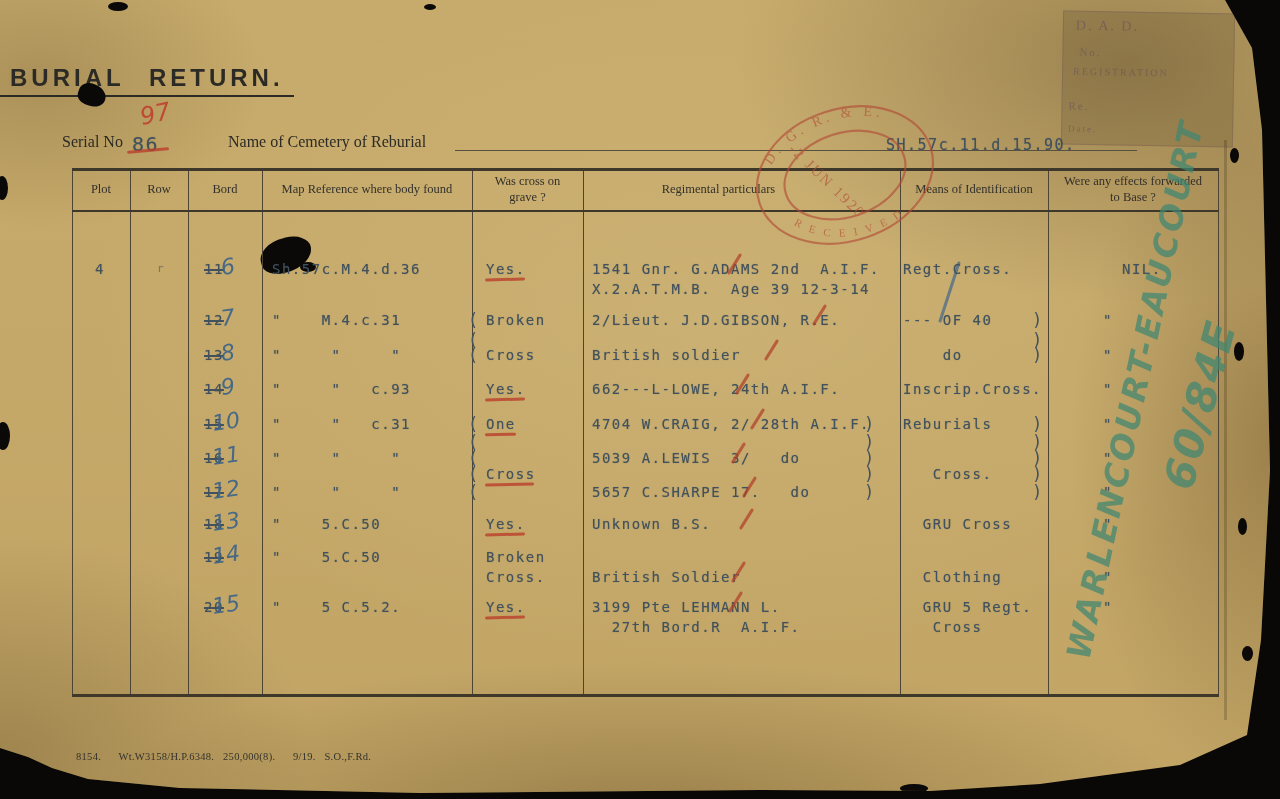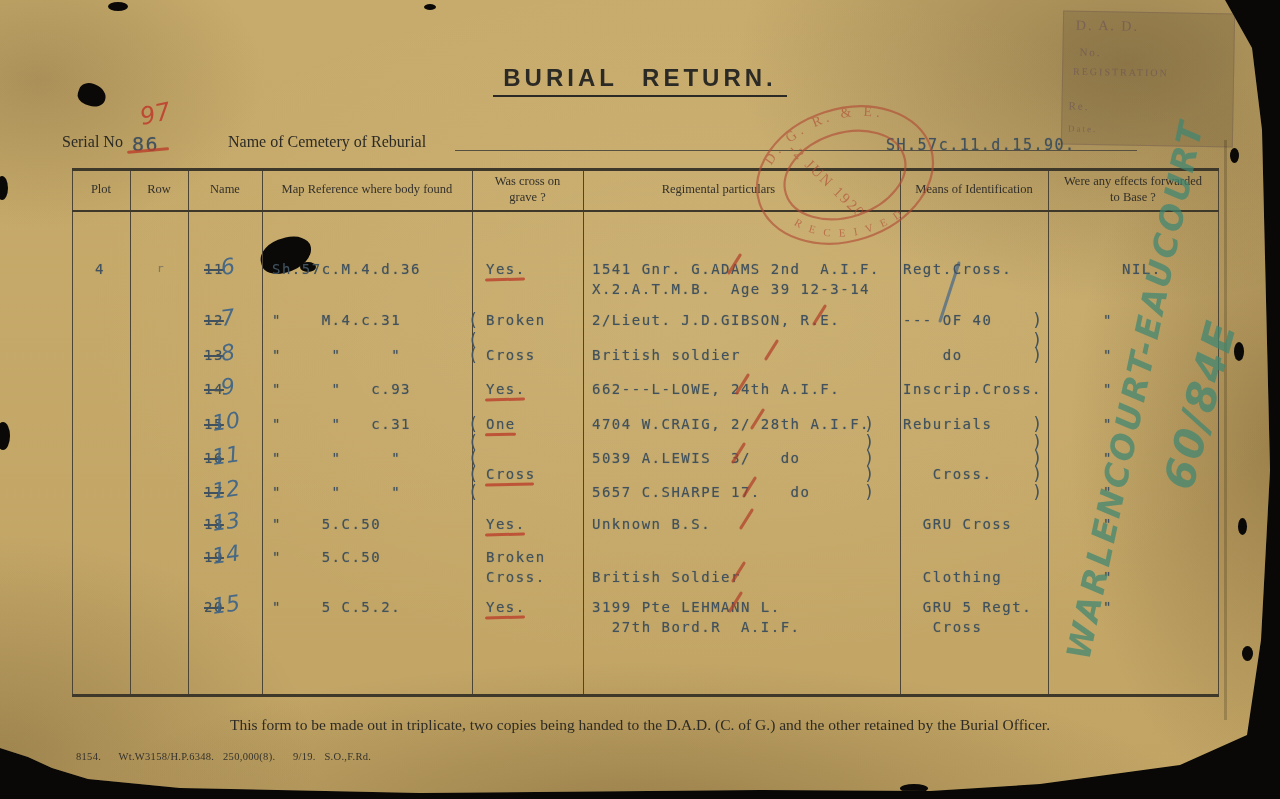--- a/index.html
+++ b/index.html
@@ -27,21 +27,21 @@
   .th{position:absolute;font-size:12.5px;text-align:center;color:#33302a;white-space:pre-line;line-height:1.3;}
   .vline{position:absolute;width:1px;background:#4c4535;}
   .hline{position:absolute;background:#3d3829;}
   .redmark{position:absolute;background:rgba(186,62,42,.8);border-radius:2px;}
   .tick{position:absolute;width:3px;height:24px;background:rgba(178,62,40,.72);transform:rotate(32deg);border-radius:2px;}
   .blob{position:absolute;background:#0a0908;border-radius:50%;}
   .teal{position:absolute;font-family:"DejaVu Sans",sans-serif;font-style:italic;font-weight:bold;
         color:rgba(62,134,114,.72);text-align:center;z-index:7;}
   #title{left:0;top:28px;width:1280px;text-align:center;font-family:"Liberation Sans",sans-serif;
          font-weight:bold;font-size:19px;letter-spacing:1px;word-spacing:10px;}
-  #subtitle-wrap{left:0;top:64px;width:1280px;text-align:center;}
+  #subtitle-wrap{left:0;top:64px;width:1280px;}
   #subtitle-wrap span{display:inline-block;font-family:"Liberation Sans",sans-serif;font-weight:bold;
          font-size:24px;letter-spacing:4px;word-spacing:14px;color:#2c2a24;
          border-bottom:2.5px solid #2c2a24;padding:0 10px 3px;}
   #corner-stamp{position:absolute;left:1062px;top:12px;width:170px;height:132px;
     color:rgba(85,65,95,.42);font-size:11px;letter-spacing:2px;transform:rotate(1deg);
     background:rgba(50,35,20,.14);border:1px solid rgba(85,65,95,.22);}
   #corner-stamp div{position:absolute;white-space:nowrap;}
   #footer-note{left:0;top:716px;width:1280px;text-align:center;font-size:15.5px;color:#2e2b24;}
   #imprint{left:76px;top:751px;font-size:10.5px;letter-spacing:.3px;white-space:pre;color:#35322b;}
   svg text{font-family:"Liberation Serif",serif;}
@@ -85,21 +85,20 @@
         <textPath href="#arcBot" startOffset="10%">R E C E I V E D</textPath>
       </text>
       <text x="38" y="52" transform="rotate(44 38 52)" font-size="15" letter-spacing="2" fill="#b14a35">-2 JUN 1920</text>
     </svg>
 
     <div class="teal" style="left:855px;top:370px;width:560px;font-size:33px;letter-spacing:3px;transform:rotate(-78deg);">WARLENCOURT-EAUCOURT</div>
     <div class="teal" style="left:1070px;top:380px;width:260px;font-size:42px;letter-spacing:2px;transform:rotate(-75deg);">60/84E</div>
 
     <div style="position:absolute;left:948px;top:260px;width:3px;height:64px;background:rgba(55,95,140,.65);transform:rotate(18deg);border-radius:2px;"></div>
 
-    <div class="pr" id="footer-note">This form to be made out in triplicate, two copies being handed to the D.A.D. (C. of G.) and the other retained by the Burial Officer.</div>
     <div class="pr" id="imprint">8154.      Wt.W3158/H.P.6348.   250,000(8).      9/19.   S.O.,F.Rd.</div>
 
     <div class="blob" style="left:78px;top:84px;width:28px;height:22px;transform:rotate(20deg);border-radius:45% 55% 50% 40%;"></div>
     <div class="blob" style="left:260px;top:238px;width:52px;height:34px;transform:rotate(-14deg);border-radius:55% 45% 60% 40%;"></div>
     <div class="blob" style="left:300px;top:262px;width:16px;height:10px;"></div>
     <div class="blob" style="left:108px;top:2px;width:20px;height:9px;"></div>
     <div class="blob" style="left:424px;top:4px;width:12px;height:6px;"></div>
     <div class="blob" style="left:-4px;top:176px;width:12px;height:24px;"></div>
     <div class="blob" style="left:-4px;top:422px;width:14px;height:28px;"></div>
     <div class="blob" style="left:1230px;top:148px;width:9px;height:15px;"></div>
@@ -120,21 +119,21 @@
         <div class="vline" style="left: 583px; top: 168px; height: 529px;"></div>
         <div class="vline" style="left: 900px; top: 168px; height: 529px;"></div>
         <div class="vline" style="left: 1048px; top: 168px; height: 529px;"></div>
         <div class="vline" style="left: 1218px; top: 168px; height: 529px;"></div>
         <div class="hline" style="left: 72px; top: 168px; width: 1147px; height: 3px;"></div>
         <div class="hline" style="left: 72px; top: 210px; width: 1147px; height: 1.5px;"></div>
         <div class="hline" style="left: 72px; top: 694px; width: 1147px; height: 3px;"></div>
         <div class="hline" style="left: 455px; top: 150px; width: 682px; height: 1px; background: rgb(85, 80, 63);"></div>
         <div class="th" style="left: 72px; top: 181px; width: 58px;">Plot</div>
         <div class="th" style="left: 130px; top: 181px; width: 58px;">Row</div>
-        <div class="th" style="left: 188px; top: 181px; width: 74px;">Name</div>
+        <div class="th" style="left: 188px; top: 181px; width: 74px;">Bord</div>
         <div class="th" style="left: 262px; top: 181px; width: 210px;">Map Reference where body found</div>
         <div class="th" style="left: 472px; top: 173px; width: 111px;">Was cross on
 grave ?</div>
         <div class="th" style="left: 560px; top: 181px; width: 317px;">Regimental  particulars</div>
         <div class="th" style="left: 900px; top: 181px; width: 148px;">Means of Identification</div>
         <div class="th" style="left: 1048px; top: 173px; width: 170px;">Were any effects forwarded
 to Base ?</div>
         <div class="t" style="left: 95px; top: 261px;">4</div>
         <div class="t" style="left: 157px; top: 262px; font-size: 11px; opacity: 0.55;">r</div>
         <div class="t struck" style="left: 204px; top: 261px;">11</div>

